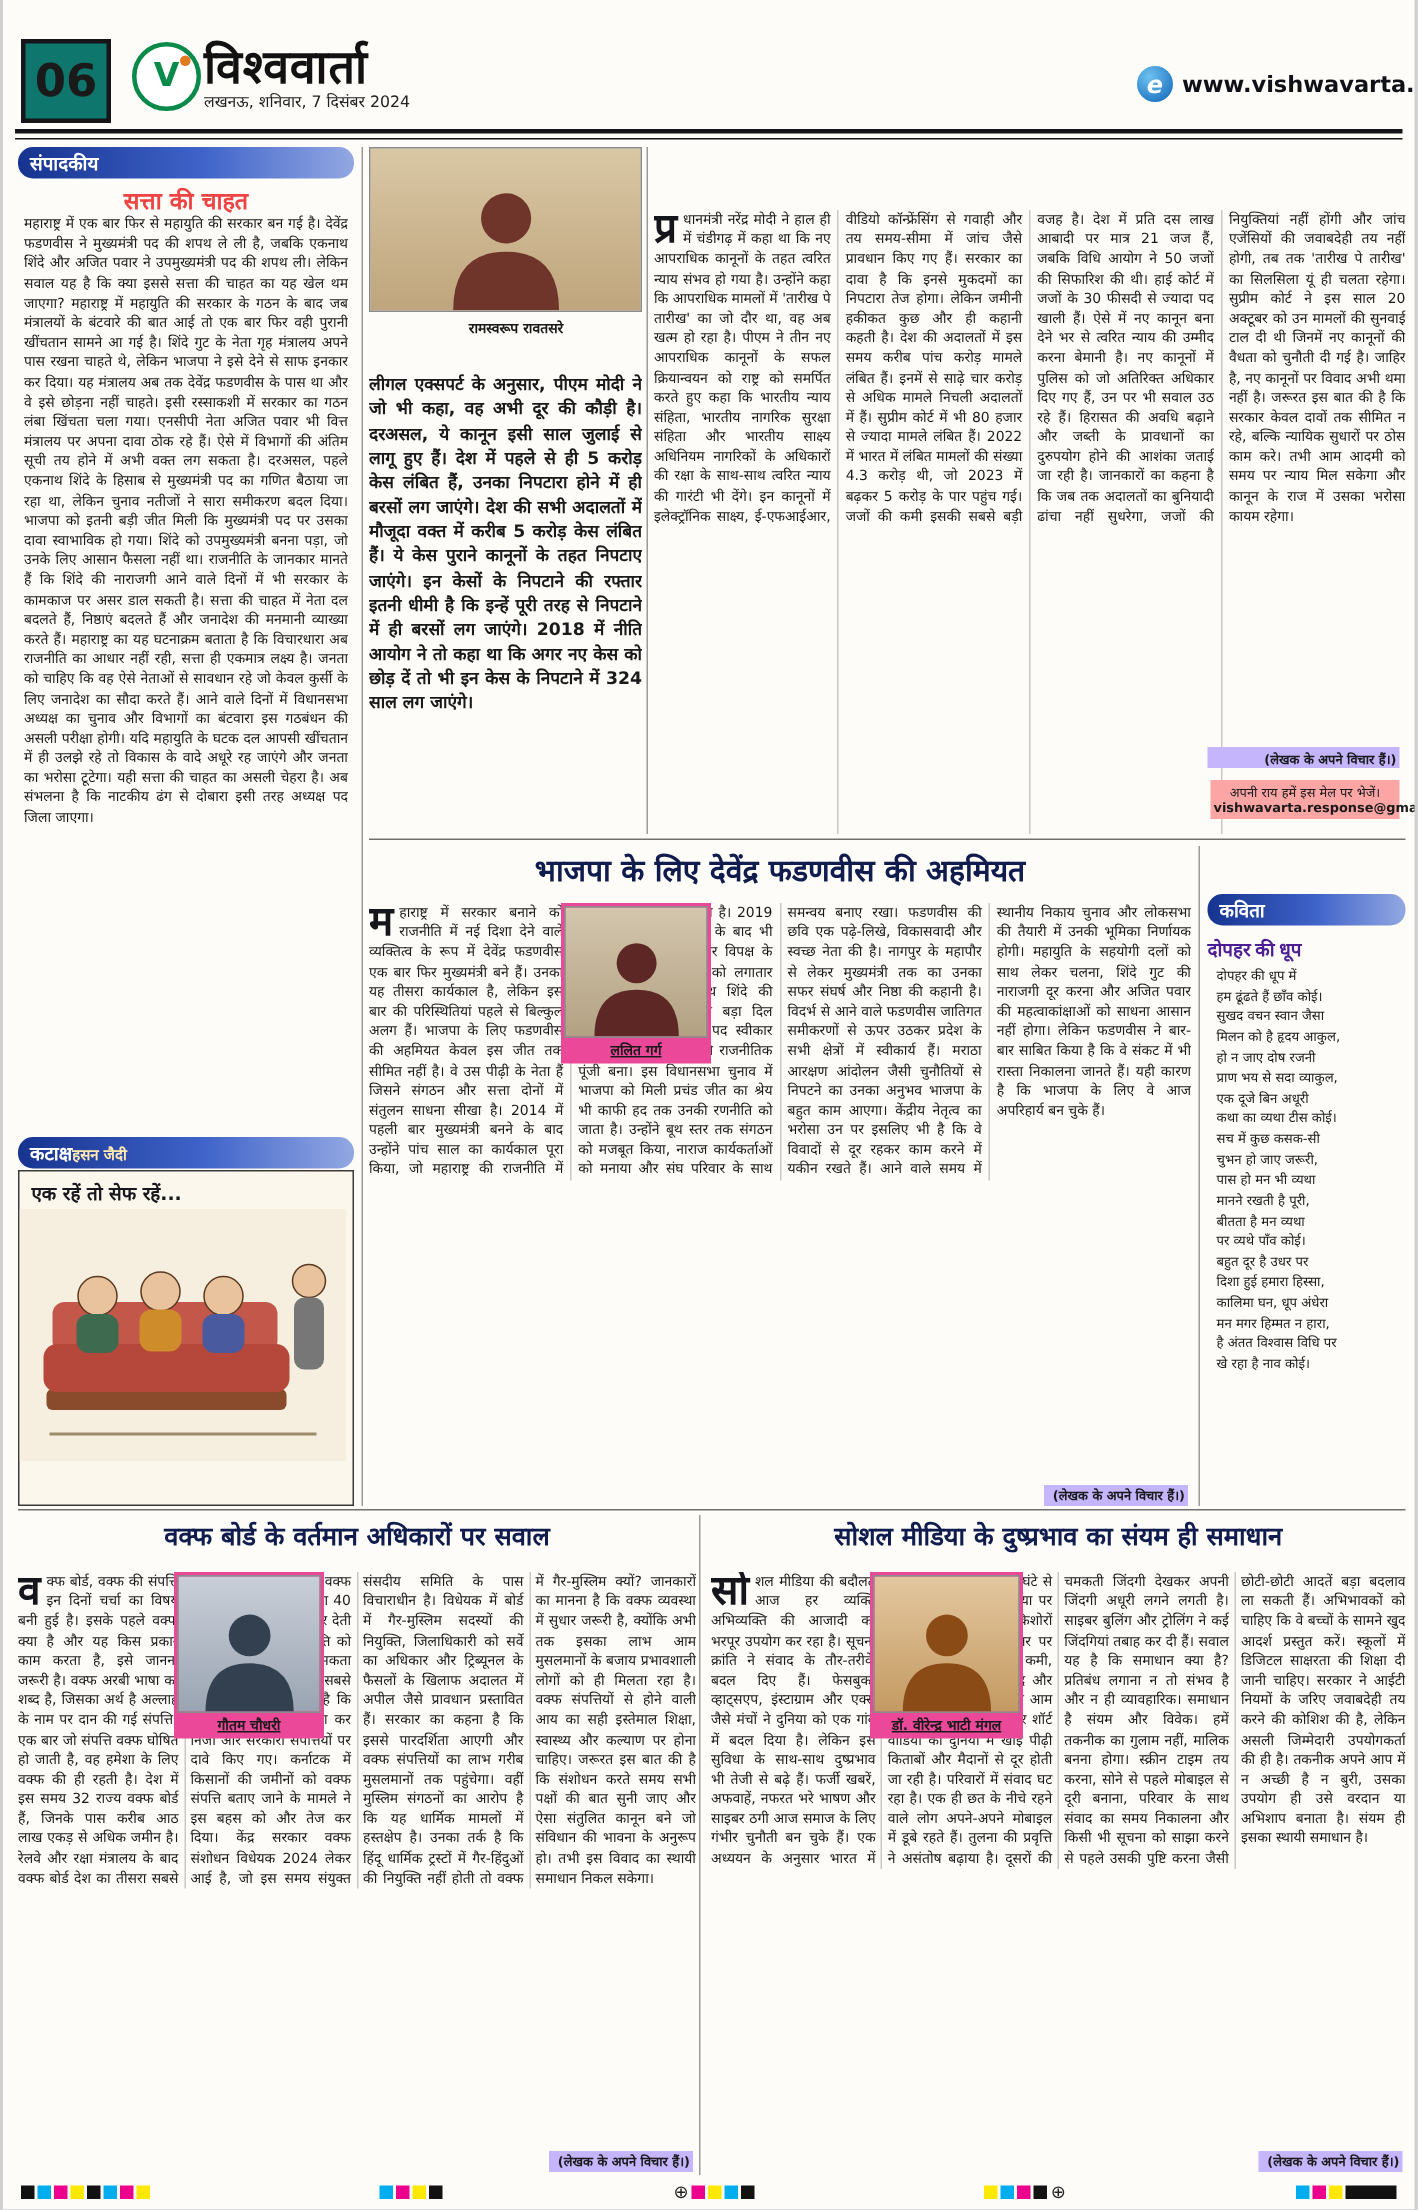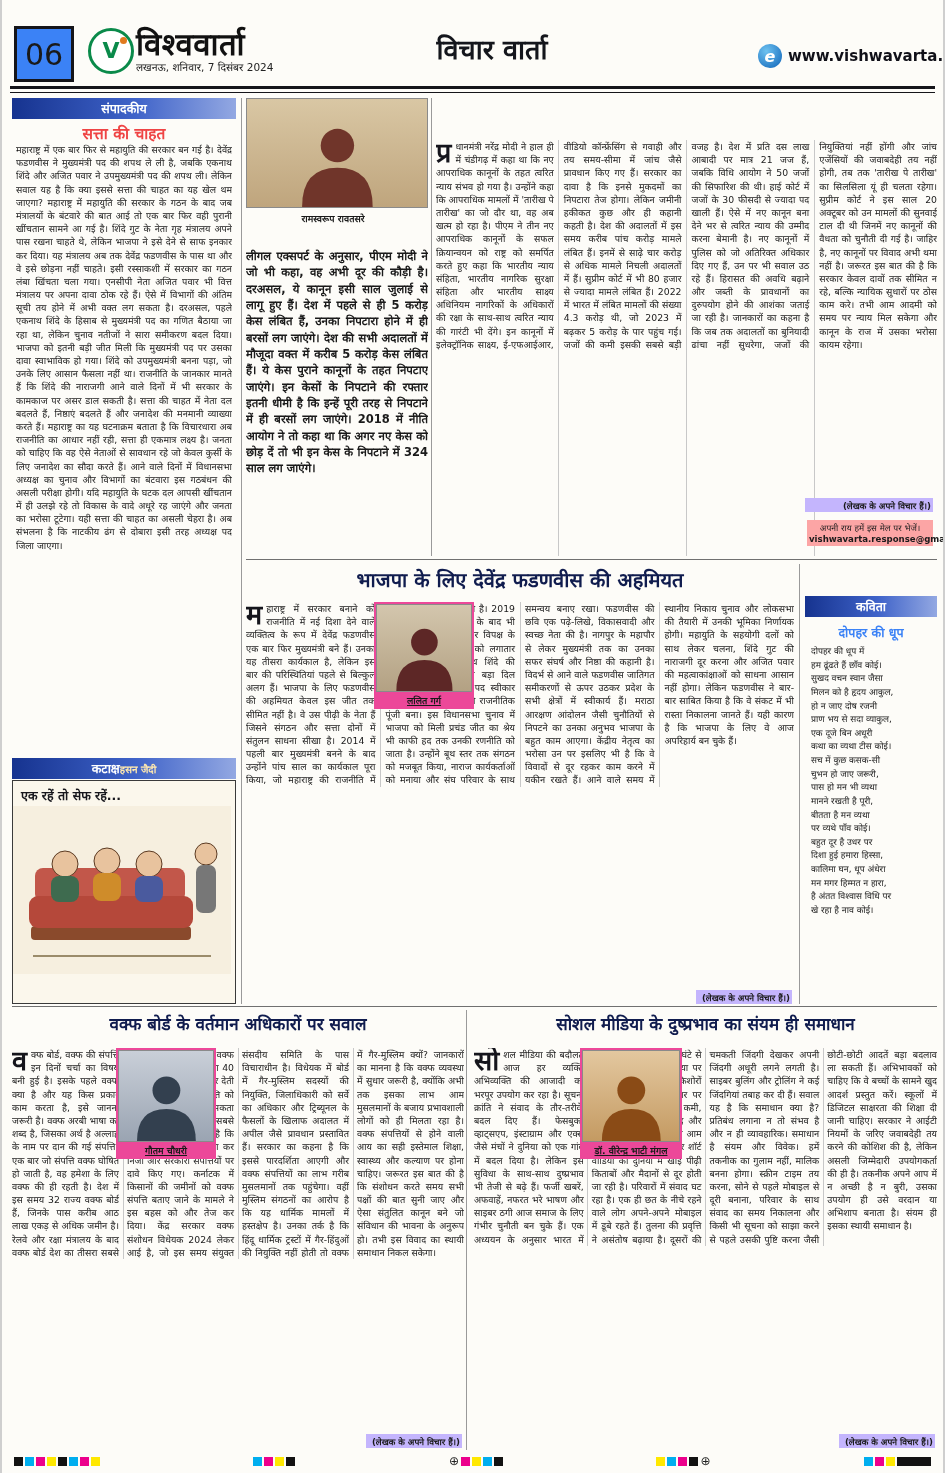--- a/index.html
+++ b/index.html
@@ -3,35 +3,35 @@
 <meta charset="utf-8">
 <title>विश्ववार्ता</title>
 <style>
   html,body{margin:0;padding:0;background:#b9bcbf;}
   .page{position:relative;width:945px;height:1473px;background:#fdfcf8;margin:0 auto;
         font-family:"DejaVu Sans","Liberation Sans",sans-serif;color:#1a1a1a;
         border-left:2px solid #cfcfcf;border-right:2px solid #cfcfcf;overflow:hidden;box-sizing:border-box;}
   .abs{position:absolute;}
   
   #pgnum{left:12px;top:26px;width:54px;height:50px;border:3px solid #15151a;display:flex;align-items:center;justify-content:center;
-         font-size:30px;font-weight:normal;background:#3b82f6;}
+         font-size:30px;font-weight:bold;background:#0f766e;}
   #logo{left:86px;top:28px;width:40px;height:40px;border-radius:50%;border:3px solid #0a8a4a;display:flex;align-items:center;justify-content:center;background:#fff;}
   #logo .v{color:#0a8a4a;font-weight:bold;font-size:22px;line-height:1;}
   #logo .dot{position:absolute;right:4px;top:6px;width:7px;height:7px;border-radius:50%;background:#e07a1f;}
   #masthead{left:134px;top:22px;font-size:31px;font-weight:bold;letter-spacing:.5px;color:#111;}
   #dateline{left:134px;top:60px;width:200px;font-size:10.5px;color:#222;}
   #center-title{left:360px;top:30px;width:260px;text-align:center;font-size:27px;font-weight:bold;color:#14161c;}
   #website{left:756px;top:44px;display:flex;align-items:center;gap:6px;}
   #website .e{width:24px;height:24px;border-radius:50%;background:radial-gradient(circle at 35% 30%,#6ec2f0,#0e63b8);color:#fff;
               font-style:italic;font-weight:bold;font-size:16px;display:flex;align-items:center;justify-content:center;}
   #website .url{font-size:15px;font-weight:bold;color:#101018;}
   #hdr-rule{left:8px;right:8px;top:86px;height:3px;border-top:3px solid #15151a;border-bottom:1px solid #15151a;}
   
   .secbar{height:21px;background:linear-gradient(90deg,#16338f 0%,#3f63c9 55%,#93a8e2 100%);color:#fff;
-          display:flex;align-items:center;justify-content:center;padding:0 8px;font-weight:bold;font-size:12.5px;box-sizing:border-box;}
+          display:flex;align-items:center;justify-content:flex-start;padding:0 8px;font-weight:bold;font-size:12.5px;box-sizing:border-box;border-radius:10px;}
   .secbar .sub{font-size:10px;font-weight:bold;color:#ffe9b0;}
   
   .bodytxt{font-size:9.3px;line-height:1.42;text-align:justify;overflow:hidden;}
   .cols4{column-count:4;column-gap:10px;column-rule:1px solid #c8c8c8;}
   .dropcap{float:left;font-size:27px;font-weight:bold;line-height:.85;padding:2px 4px 0 0;color:#15151c;}
   .headline{font-weight:bold;color:#0d1a56;text-align:center;overflow:hidden;}
   .footnote{font-size:8.6px;font-weight:bold;text-align:right;background:#c4b5fd;padding:2px 2px 0 6px;}
   .vline{width:0;border-left:1px solid #9a9a9a;}
   .hline{height:0;border-top:1px solid #707070;}
   
@@ -41,41 +41,41 @@
   .inset{background:#ec4899;padding:2px;box-sizing:border-box;text-decoration:underline;}
   
   #ed-title{left:10px;top:122px;width:224px;text-align:center;font-size:15.5px;font-weight:bold;color:#ef4444;}
   #ed-body{left:14px;top:143px;width:216px;height:610px;}
   
   #cartoon-box{left:10px;top:780px;width:224px;height:224px;border:1.5px solid #3a3a3a;background:#fbf7ec;box-sizing:border-box;}
   #cartoon-cap{padding:6px 8px 2px 8px;font-size:12.5px;font-weight:bold;color:#17171d;}
   
   #lead-photo{left:244px;top:98px;width:182px;height:110px;background:linear-gradient(180deg,#d9c7a4,#bfa57d);}
   #lead-photo svg path,#lead-photo svg circle{fill:#70352a;}
-  #lead-cap{left:240px;top:210px;width:182px;}
+  #lead-cap{left:251px;top:210px;width:182px;}
   #lead-quote{left:244px;top:232px;width:182px;height:316px;font-size:11.5px;font-weight:bold;line-height:1.42;text-align:justify;overflow:hidden;margin-top:16px;}
   #lead-headline{left:434px;top:98px;width:501px;font-size:21px;}
   #lead-body{left:434px;top:140px;width:501px;height:416px;}
   #lead-foot{right:10px;top:498px;width:120px;}
   #feedback{right:10px;top:520px;width:122px;font-size:8.6px;text-align:center;background:#fca5a5;padding:2px;}
   #feedback .mail{font-weight:bold;}
   
   #mid-headline{left:244px;top:566px;width:548px;font-size:20px;color:#101c4e;}
   #mid-body{left:244px;top:602px;width:548px;height:402px;}
   #mid-photo-wrap{position:absolute;left:128px;top:0;width:100px;}
   #mid-photo{width:96px;height:88px;background:linear-gradient(180deg,#d3c6ad,#b3a183);}
   #mid-photo svg path,#mid-photo svg circle{fill:#5d2726;}
   #mid-foot{position:absolute;right:2px;bottom:0;}
   
   #poem{left:803px;top:596px;width:132px;height:440px;}
   #poem-author{display:flex;gap:6px;align-items:center;margin-top:5px;}
   #poem-photo{width:42px;height:46px;background:linear-gradient(180deg,#e8b7b2,#c98a84);}
   #poem-photo svg path,#poem-photo svg circle{fill:#7e3b3d;}
   #poem-author .nm{font-size:10px;font-weight:bold;color:#b01313;}
-  #poem-title{text-align:center;font-size:12.5px;font-weight:bold;color:#3b82f6;margin:7px 0 4px 0;}
+  #poem-title{text-align:left;font-size:12.5px;font-weight:bold;color:#4c1d95;margin:7px 0 4px 0;font-family:Liberation Serif, serif;}
   #poem-lines{font-size:8.8px;line-height:1.55;white-space:pre-line;overflow:hidden;height:310px;padding-left:6px;}
   
   #waqf-headline{left:10px;top:1012px;width:452px;font-size:17px;color:#101c4e;}
   #waqf-body{left:10px;top:1048px;width:452px;height:400px;}
   #waqf-photo-wrap{position:absolute;left:104px;top:0;width:100px;}
   #waqf-photo{width:96px;height:92px;background:linear-gradient(180deg,#c9cfd8,#9aa4b2);}
   #waqf-photo svg path,#waqf-photo svg circle{fill:#33404f;}
   #social-headline{left:472px;top:1012px;width:463px;font-size:17px;color:#101c4e;}
   #social-body{left:472px;top:1048px;width:463px;height:400px;}
   #social-photo-wrap{position:absolute;left:106px;top:0;width:102px;}
@@ -97,21 +97,20 @@
 
   <div class="abs" id="pgnum">06</div>
 
   <div class="abs" id="logo">
     <span class="v">V</span>
       <span class="dot"></span>
   </div>
 
   <div class="abs" id="masthead">विश्ववार्ता</div>
   <div class="abs" id="dateline">लखनऊ, शनिवार, 7 दिसंबर 2024</div>
-  <div class="abs" id="center-title">विचार वार्ता</div>
 
   <div class="abs" id="website">
     <span class="e">e</span>
     <span class="url">www.vishwavarta.com</span>
   </div>
 
   <div class="abs" id="hdr-rule"></div>
 
   <div class="abs secbar" style="left:10px;top:98px;width:224px;">
     <span>संपादकीय</span>

